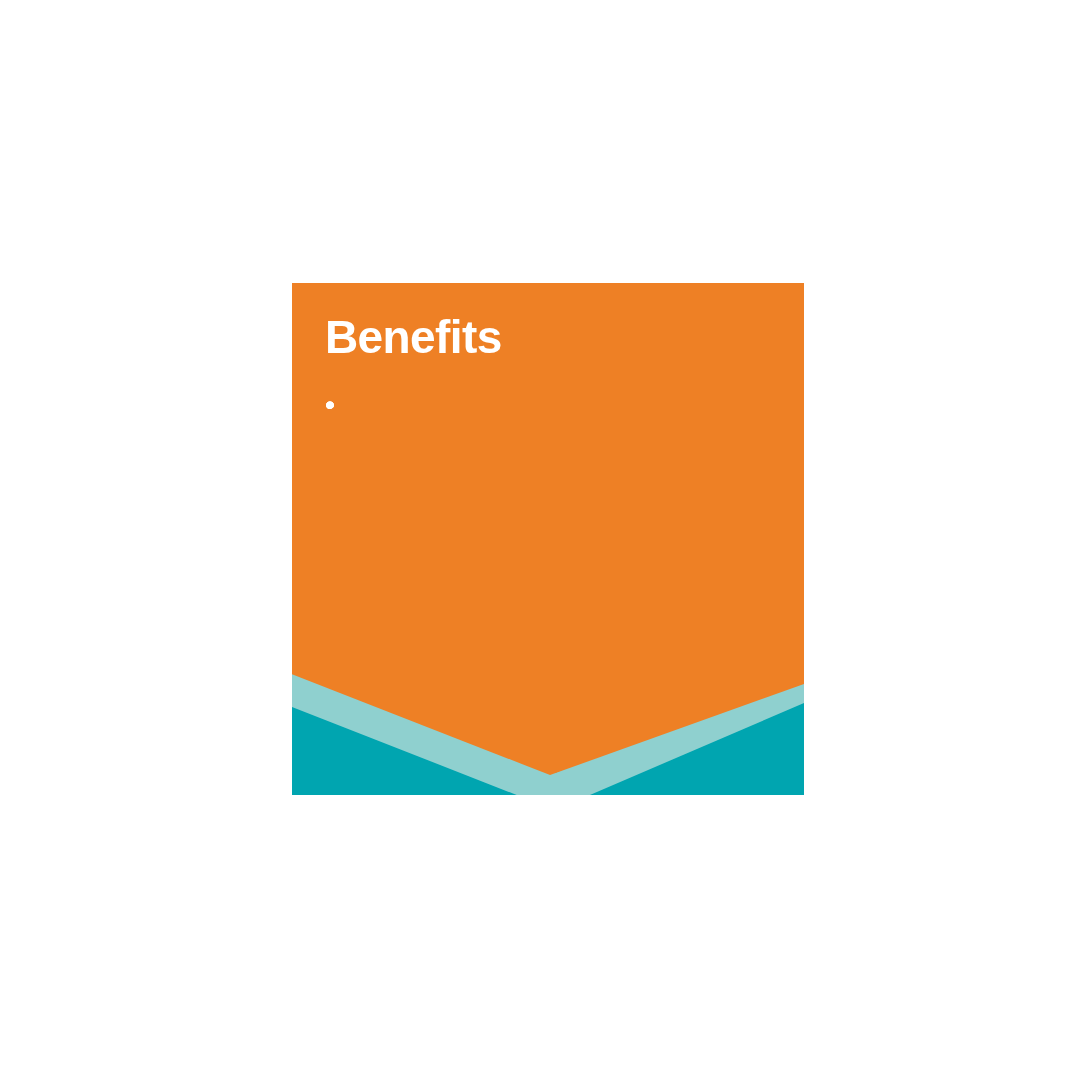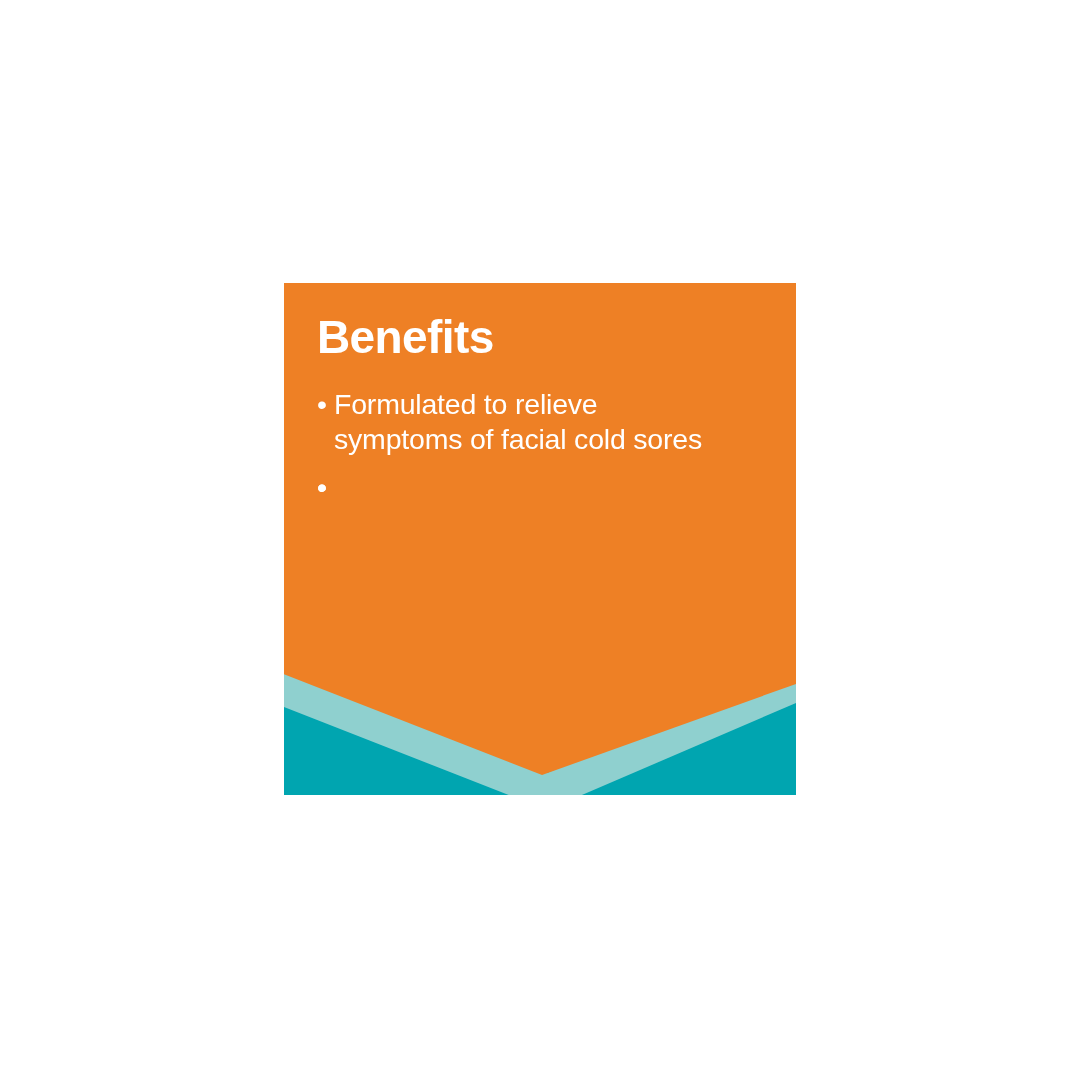--- a/index.html
+++ b/index.html
@@ -20,21 +20,21 @@
   #stage {
     position: relative;
     width: 1080px;
     height: 1080px;
     background: #ffffff;
   }
 
   
   #card {
     position: absolute;
-    left: 284px;
+    left: 292px;
     top: 283px;
     width: 512px;
     height: 512px;
     overflow: hidden;
     background: #00a5b0;           
   }
 
   
   .stripe-light {
     position: absolute;
@@ -111,21 +111,20 @@
     </svg>
 
     <div class="panel-orange"></div>
 
     <div class="content">
       <h1 class="title">Benefits</h1>
 
       <ul class="benefits">
         <li>
           <span class="bullet-dot">•</span>
-          <span>Formulated to relieve symptoms of facial cold sores</span>
         </li>
         <li>
           <span class="bullet-dot">•</span>
         </li>
         <li>
           <span class="bullet-dot">•</span>
         </li>
       </ul>
     </div>
 

